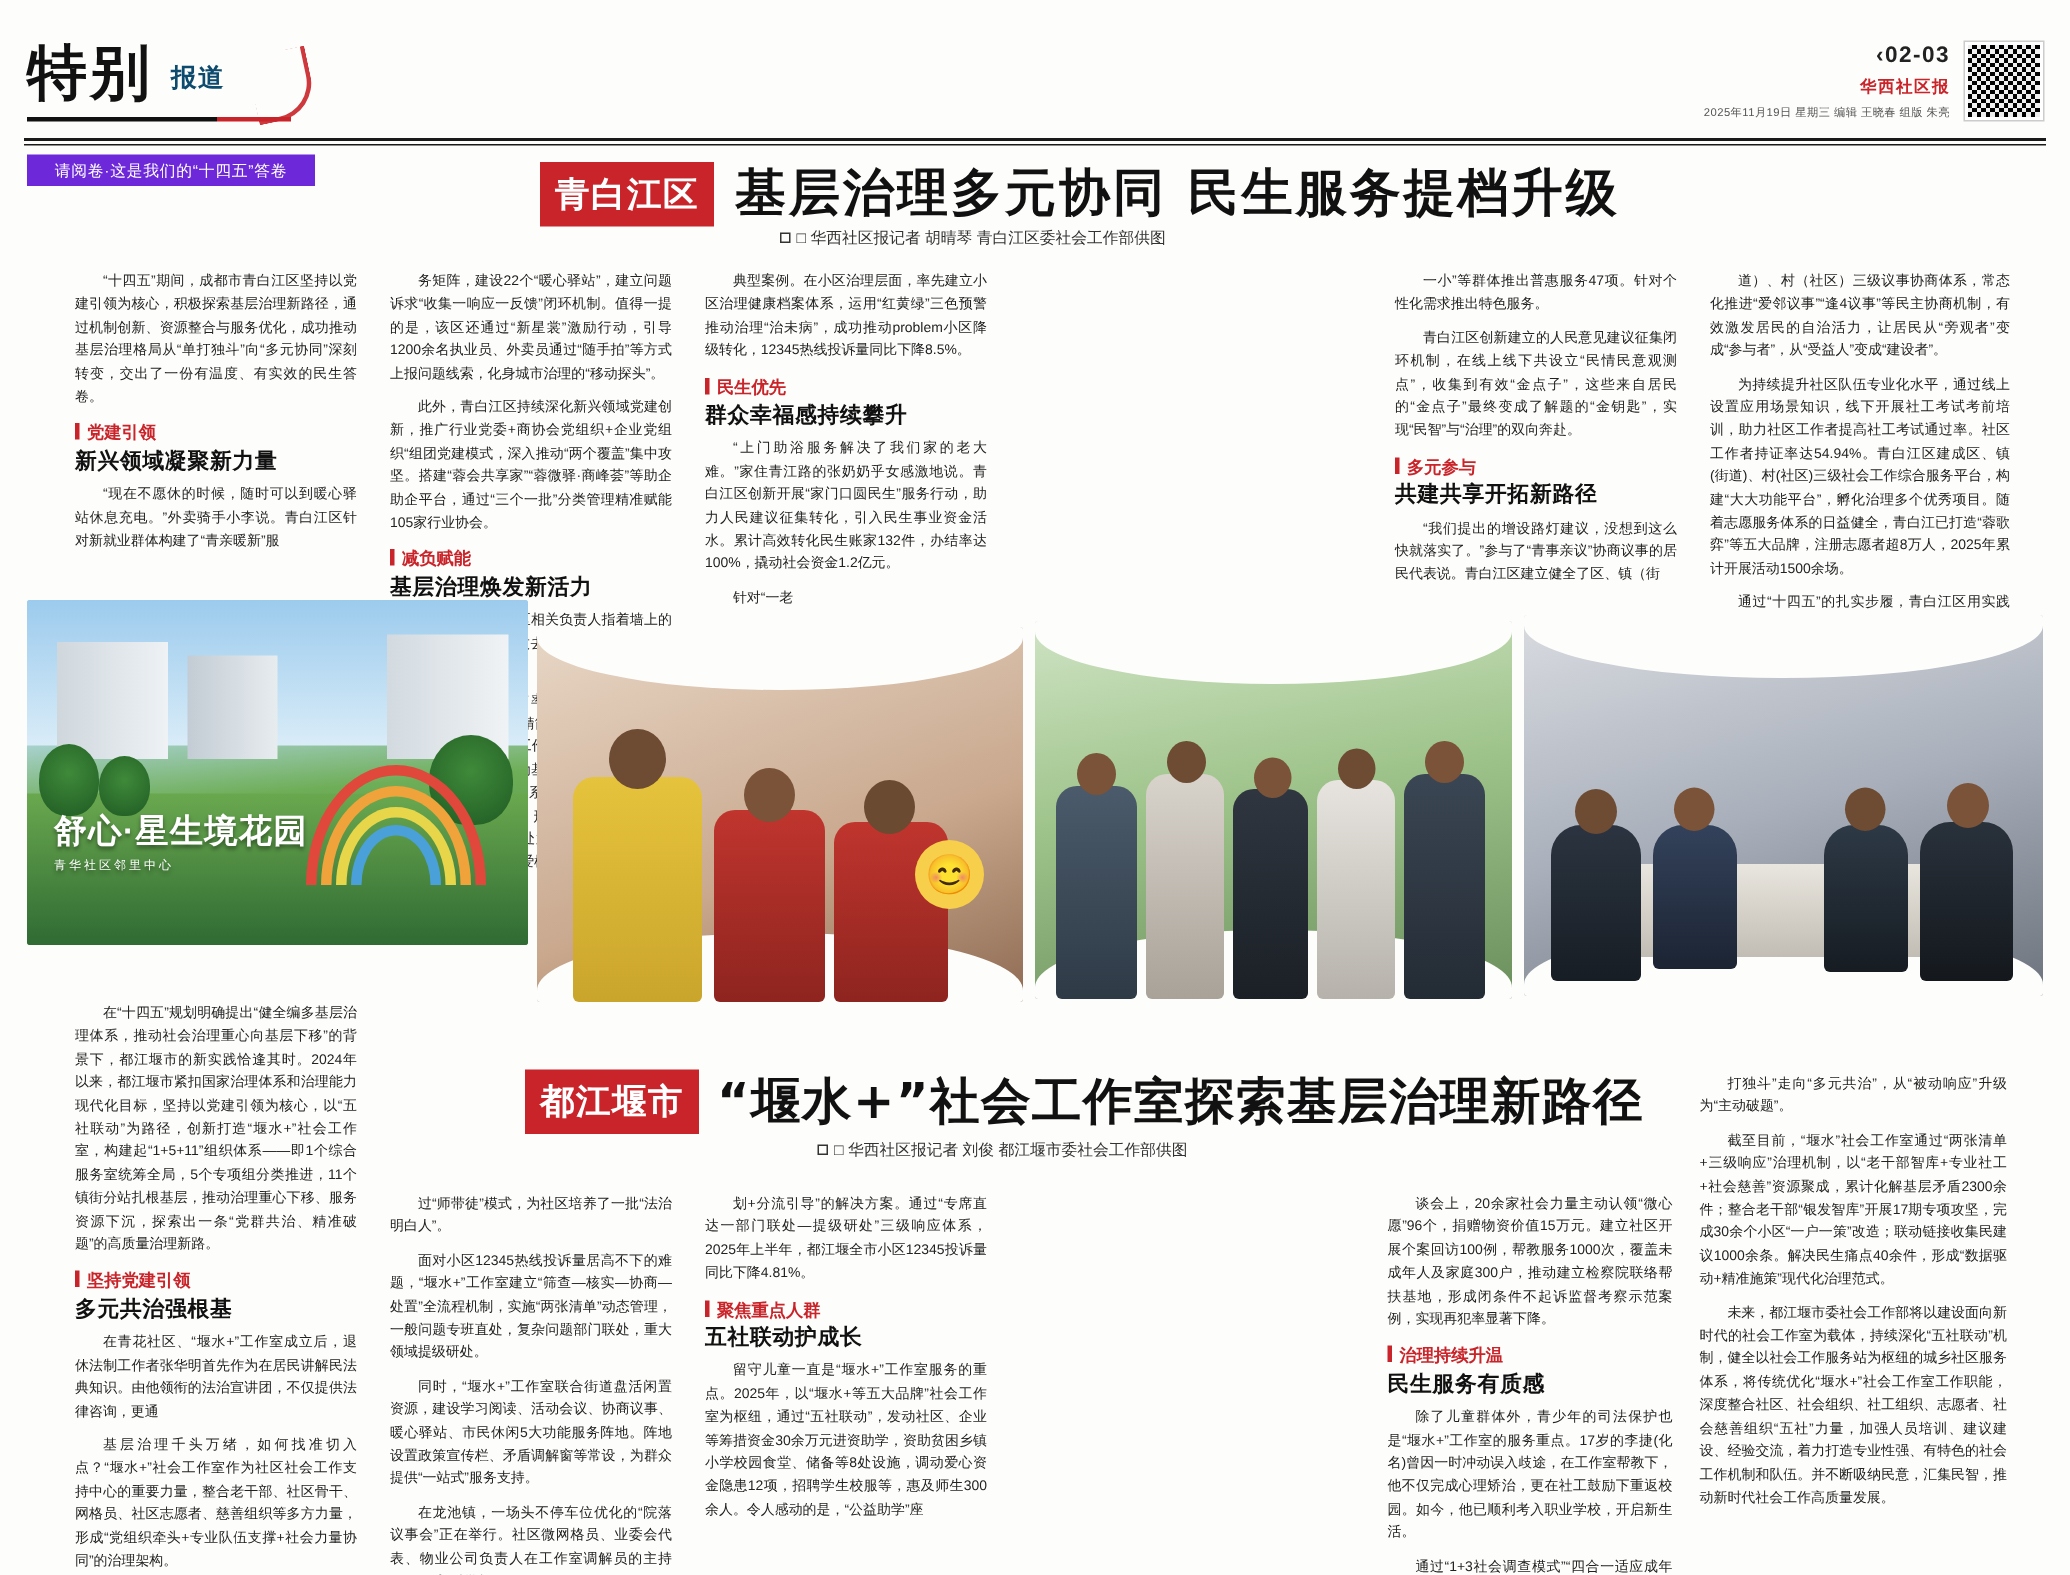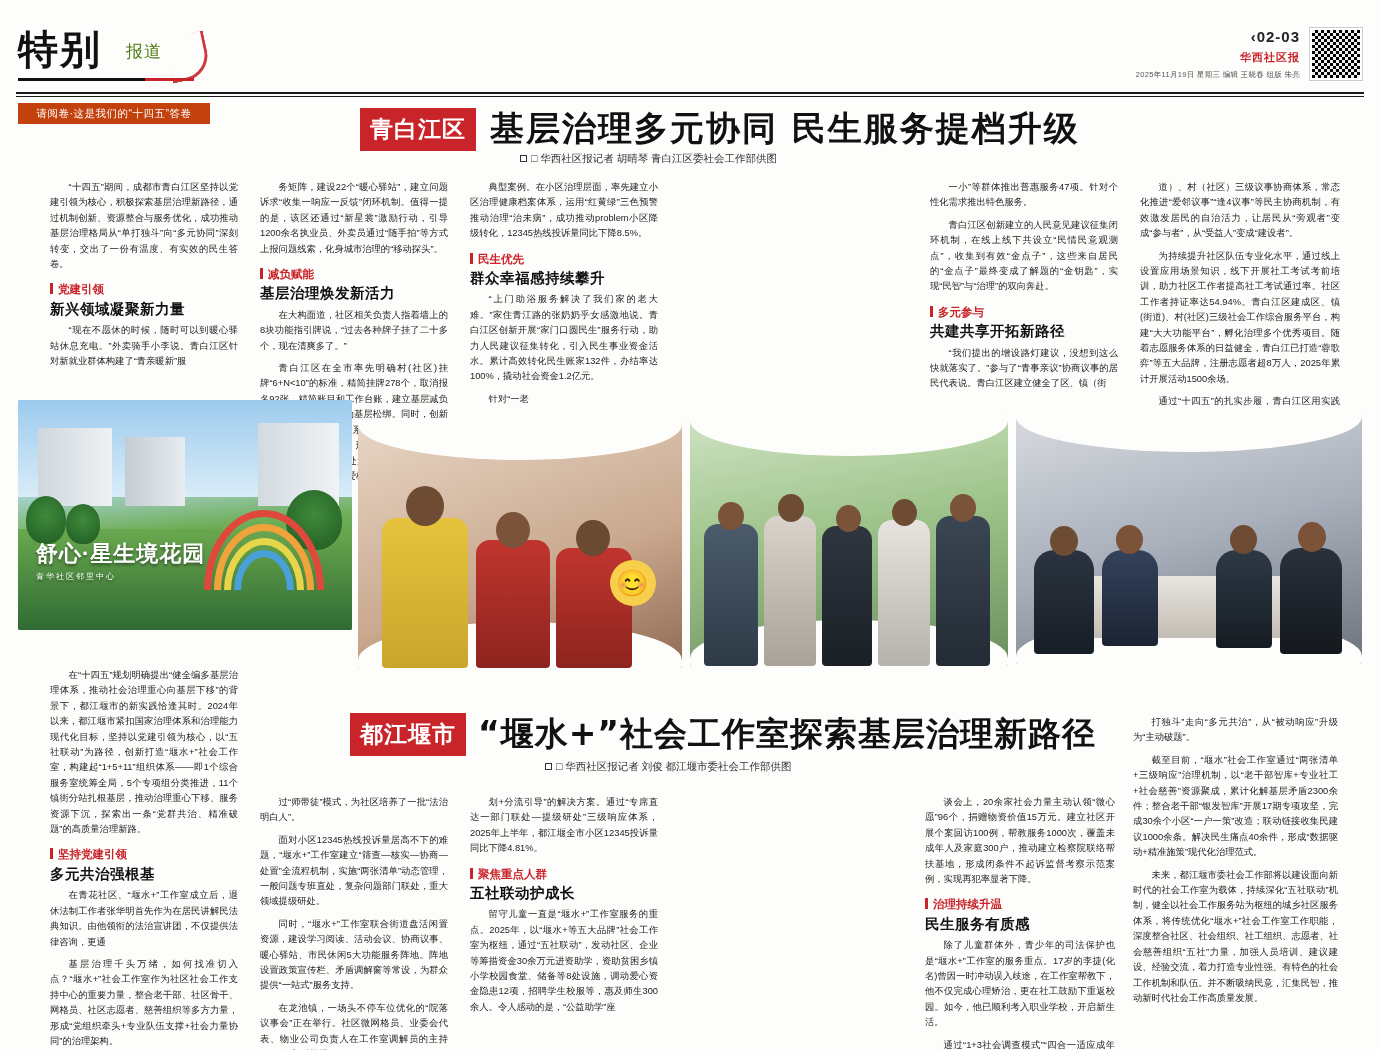--- a/index.html
+++ b/index.html
@@ -20,22 +20,22 @@
   
   .masthead {
     position:absolute; left:18px; top:26px; width:180px; height:58px;
   }
   .mast-main {
     font-size:40px; font-weight:bold; letter-spacing:2px;
     color:#111; font-family:"DejaVu Sans", sans-serif;
     line-height:46px;
   }
   .mast-sub {
-    position:absolute; left:108px; top:14px;
-    font-size:17px; font-weight:normal; color:#4d7c0f;
+    position:absolute; left:96px; top:14px;
+    font-size:17px; font-weight:bold; color:#0c4a6e;
     letter-spacing:1px;
   }
   .mast-underline {
     position:absolute; left:0; top:52px; width:176px; height:3px;
     background:linear-gradient(90deg,#111 0%, #111 72%, #c9242a 72%, #c9242a 100%);
   }
   .mast-swoosh {
     position:absolute; left:150px; top:8px; width:40px; height:46px;
     border:3px solid #c9242a; border-left:none; border-top:none;
     border-radius:0 0 26px 0; transform:rotate(-12deg);
@@ -68,21 +68,21 @@
     background:
       repeating-linear-gradient(0deg,#111 0 3px,#fff 3px 6px),
       repeating-linear-gradient(90deg,#111 0 3px,#fff 3px 6px);
     background-blend-mode:difference;
     border:2px solid #fff;
     outline:1px solid #ccc;
   }
   
   .slogan {
     position:absolute; left:18px; top:103px; width:192px; height:21px;
-    background:#c2410c; color:#fff; font-size:10.5px;
+    background:#6d28d9; color:#fff; font-size:10.5px;
     display:flex; align-items:center; justify-content:center;
     letter-spacing:.5px;
   }
   
   .h1-wrap { position:absolute; left:360px; top:106px; display:flex; align-items:center; }
   .h1-tag {
     background:#c9242a; color:#fff; font-size:23px; font-weight:bold;
     padding:6px 10px; letter-spacing:1px; margin-right:14px;
     font-family:"DejaVu Sans", sans-serif;
   }
@@ -224,20 +224,21 @@
     <p>“十四五”期间，成都市青白江区坚持以党建引领为核心，积极探索基层治理新路径，通过机制创新、资源整合与服务优化，成功推动基层治理格局从“单打独斗”向“多元协同”深刻转变，交出了一份有温度、有实效的民生答卷。</p>
     <div class="sec-head">
       <span class="bar"></span><span class="s1">党建引领</span>
       <span class="s2">新兴领域凝聚新力量</span>
     </div>
     <p>“现在不愿休的时候，随时可以到暖心驿站休息充电。”外卖骑手小李说。青白江区针对新就业群体构建了“青亲暖新”服</p>
   </div>
 
   <div class="col" style="left:260px; top:180px; width:188px;">
     <p>务矩阵，建设22个“暖心驿站”，建立问题诉求“收集一响应一反馈”闭环机制。值得一提的是，该区还通过“新星裳”激励行动，引导1200余名执业员、外卖员通过“随手拍”等方式上报问题线索，化身城市治理的“移动探头”。</p>
+    <p>此外，青白江区持续深化新兴领域党建创新，推广行业党委+商协会党组织+企业党组织“组团党建模式，深入推动“两个覆盖”集中攻坚。搭建“蓉会共享家”“蓉微驿·商峰荟”等助企助企平台，通过“三个一批”分类管理精准赋能105家行业协会。</p>
     <div class="sec-head">
       <span class="bar"></span><span class="s1">减负赋能</span>
       <span class="s2">基层治理焕发新活力</span>
     </div>
     <p>在大构面道，社区相关负责人指着墙上的8块功能指引牌说，“过去各种牌子挂了二十多个，现在清爽多了。”</p>
     <p>青白江区在全市率先明确村(社区)挂牌“6+N&lt;10”的标准，精简挂牌278个，取消报名92张，精简账目和工作台账，建立基层减负跟踪监测机制，有效为基层松绑。同时，创新构建“微网实格”治理体系，科学划分网格，配备专兼职网格员队伍，形成“吹哨报到”机制，提升了安全隐患发现处置效率。其创新的“三色”入户帮扶等人群关爱机制入选全国</p>
   </div>
 
   <div class="col" style="left:470px; top:180px; width:188px;">
     <p>典型案例。在小区治理层面，率先建立小区治理健康档案体系，运用“红黄绿”三色预警推动治理“治未病”，成功推动problem小区降级转化，12345热线投诉量同比下降8.5%。</p>

